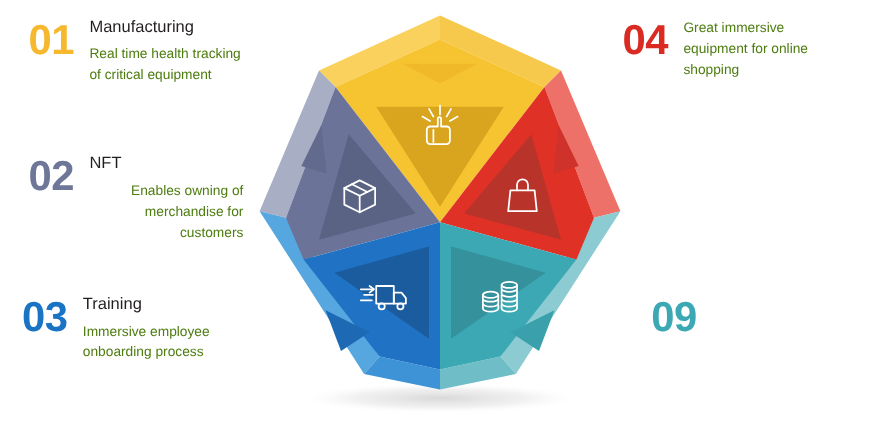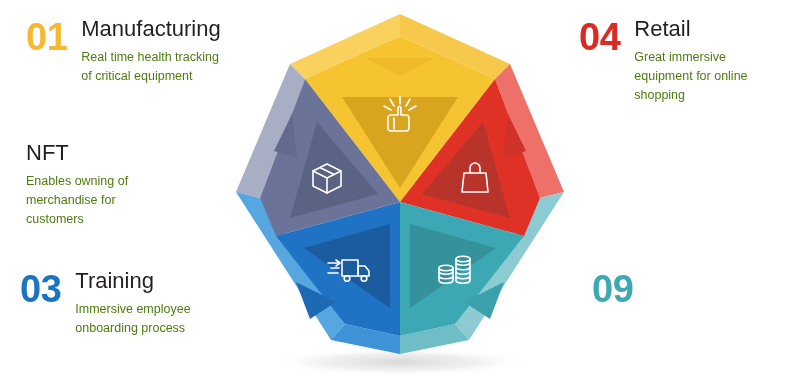--- a/index.html
+++ b/index.html
@@ -35,21 +35,21 @@
     line-height: 1;
     letter-spacing: -0.5px;
     flex: 0 0 auto;
     padding-top: 2px;
   }
   .item-text {
     display: flex;
     flex-direction: column;
   }
   .item-title {
-    font-size: 22px;
+    font-size: 15px;
     font-weight: 400;
     color: #231f20;
     line-height: 1.15;
     margin-bottom: 7px;
     white-space: nowrap;
   }
   .item-desc {
     font-size: 12.5px;
     font-weight: 400;
     color: #4d7c0f;
@@ -59,25 +59,25 @@
 
   
   .left .item-number { margin-right: 14px; }
   
   .right .item-number { margin-right: 14px; }
 
   
   #item-01 { left: 26px;  top: 16px;  }
   #item-02 { left: 26px;  top: 140px; }
   #item-03 { left: 20px;  top: 268px; }
-  #item-04 { left: 579px; top: 16px;  }
+  #item-04 { left: 566px; top: 16px;  }
   #item-05 { left: 592px; top: 268px; }
 
   #item-01 .item-desc { max-width: 140px; }
-  #item-02 .item-desc { max-width: 140px; }
+  #item-02 .item-desc { max-width: 140px; text-align: right; }
   #item-03 .item-desc { max-width: 145px; }
   #item-04 .item-desc { max-width: 140px; }
   #item-05 .item-desc { max-width: 140px; }
 
   
   #polyhedron-wrap {
     position: absolute;
     left: 232px;
     top: 6px;
     width: 336px;
@@ -99,38 +99,38 @@
 
   <div class="item left" id="item-01">
     <div class="item-number" style="color: rgb(245, 184, 46);">01</div>
     <div class="item-text">
       <div class="item-title">Manufacturing</div>
       <div class="item-desc">Real time health tracking of critical equipment</div>
     </div>
   </div>
 
   <div class="item left" id="item-02">
+    <div class="item-number" style="color: rgb(111, 119, 153);">02</div>
     <div class="item-text">
       <div class="item-title">NFT</div>
       <div class="item-desc">Enables owning of merchandise for customers</div>
     </div>
   </div>
 
   <div class="item left" id="item-03">
     <div class="item-number" style="color: rgb(27, 115, 196);">03</div>
     <div class="item-text">
       <div class="item-title">Training</div>
       <div class="item-desc">Immersive employee onboarding process</div>
     </div>
   </div>
 
   <div class="item right" id="item-04">
     <div class="item-number" style="color: rgb(217, 43, 33);">04</div>
     <div class="item-text">
-      <div class="item-title">Retail</div>
       <div class="item-desc">Great immersive equipment for online shopping</div>
     </div>
   </div>
 
   <div class="item right" id="item-05">
     <div class="item-number" style="color: rgb(59, 168, 180);">09</div>
   </div>
 
   <div id="polyhedron-wrap">
     <svg id="polyhedron" width="336" height="384" viewBox="0 0 336 384" xmlns="http://www.w3.org/2000/svg">

